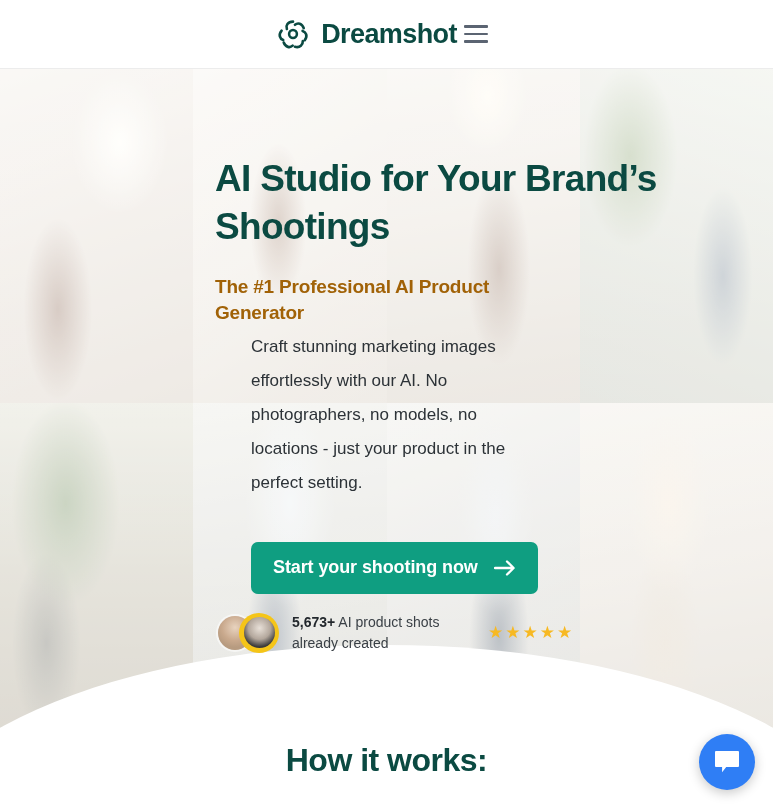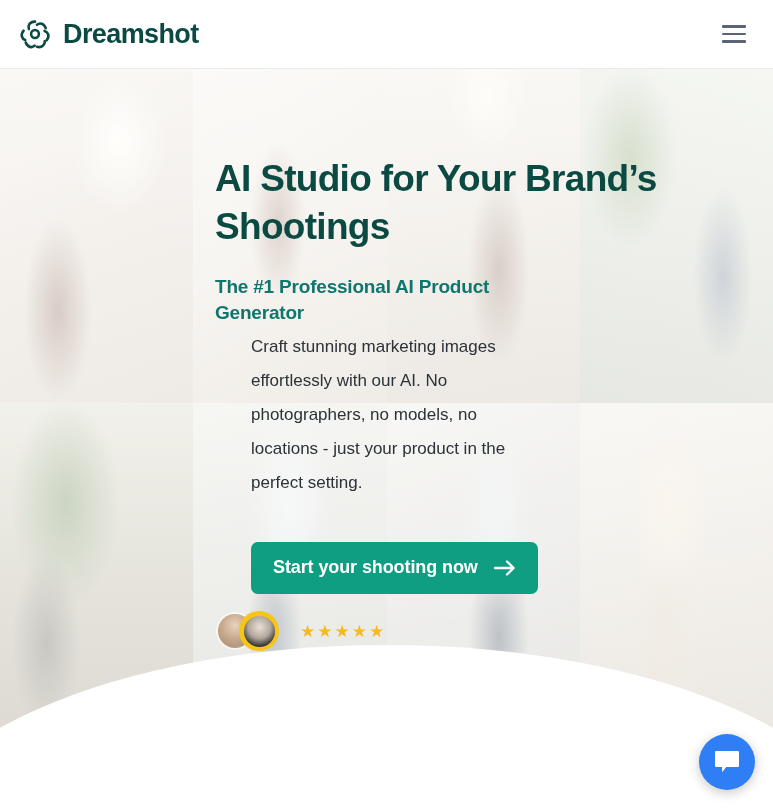--- a/index.html
+++ b/index.html
@@ -14,21 +14,21 @@
 
   #page { position: relative; width: 773px; height: 812px; background: #fff; }
 
   
   .header {
     position: absolute; top: 0; left: 0;
     width: 773px; height: 69px;
     background: #ffffff;
     border-bottom: 1px solid #ececec;
     display: flex; align-items: center;
-    justify-content: space-between;
+    justify-content: center;
     padding: 0 20px 0 18px;
     z-index: 40;
   }
   .brand { display: flex; align-items: center; gap: 11px; }
   .brand-mark { width: 34px; height: 34px; display: block; }
   .brand-name {
     font-size: 27px; font-weight: 700; color: #0b4a42;
     letter-spacing: -0.6px; line-height: 1;
   }
   .menu-btn {
@@ -110,21 +110,21 @@
     z-index: 25;
     padding: 86px 0 0 0;
   }
   .hero-title {
     color: #0b4a42;
     font-size: 37px; font-weight: 700;
     line-height: 1.31; letter-spacing: -0.7px;
     padding-left: 215px; 
   }
   .hero-sub {
-    color: #0f766e;
+    color: #a16207;
     font-size: 19px; font-weight: 700;
     line-height: 1.38; letter-spacing: -0.2px;
     margin-top: 22px;
     padding-left: 215px; padding-right: 250px;
   }
   .hero-body {
     color: #2c3237;
     font-size: 17px; font-weight: 400;
     line-height: 2.0;
     margin-top: 4px;
@@ -250,33 +250,41 @@
         </svg>
       </button>
 
       <div class="social">
         <div class="avatars">
           <div class="av av1"></div>
           <div class="av av2">
             <div class="av2-inner"></div>
           </div>
         </div>
+        <div class="social-text">
+          <b>5,673+</b>
+          <span>AI product shots</span>
+          <span>already created</span>
+        </div>
         <div class="stars">
           <span class="star">★</span>
           <span class="star">★</span>
           <span class="star">★</span>
           <span class="star">★</span>
           <span class="star">★</span>
         </div>
       </div>
     </div>
 
     <div class="hero-curve"></div>
   </div>
 
+  <div class="howworks">
+    <h2>How it works:</h2>
+  </div>
 
   <button class="chat-btn">
     <svg width="28" height="26" viewBox="0 0 28 26">
       <path d="M3 2h22a1 1 0 0 1 1 1v14a1 1 0 0 1-1 1H13.2l-4.1 5.2V18H3a1 1 0 0 1-1-1V3a1 1 0 0 1 1-1z" fill="#ffffff"></path>
     </svg>
   </button>
 
 </div>
 
 </body></html>

